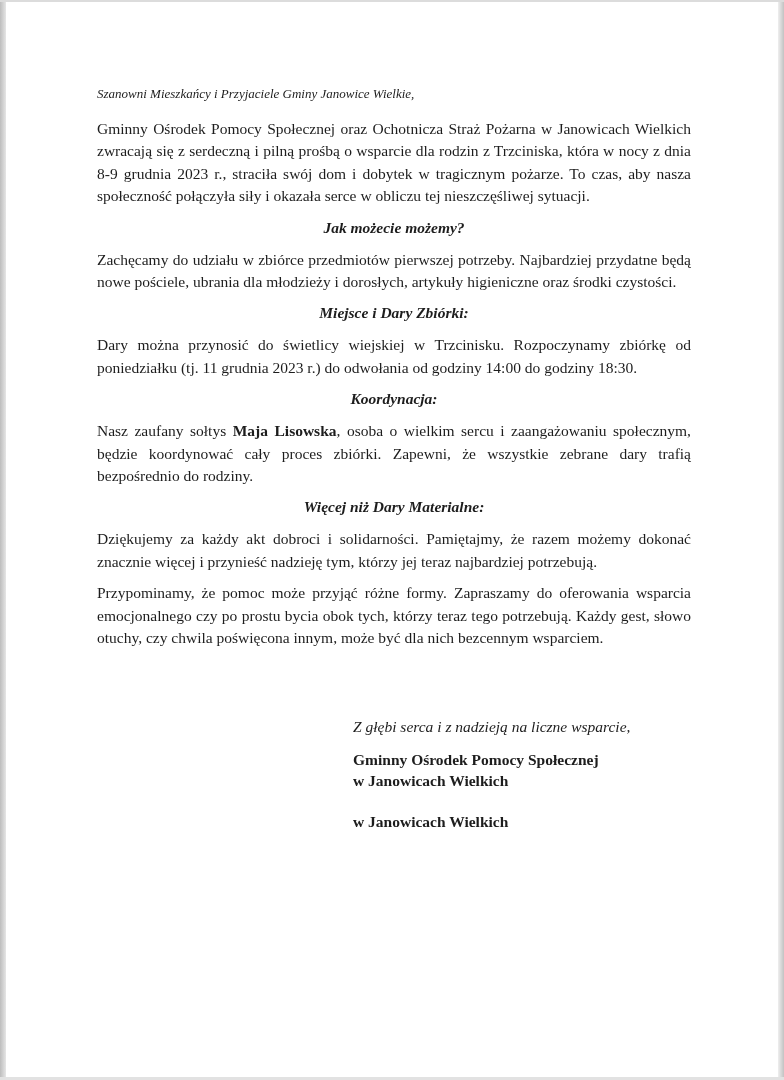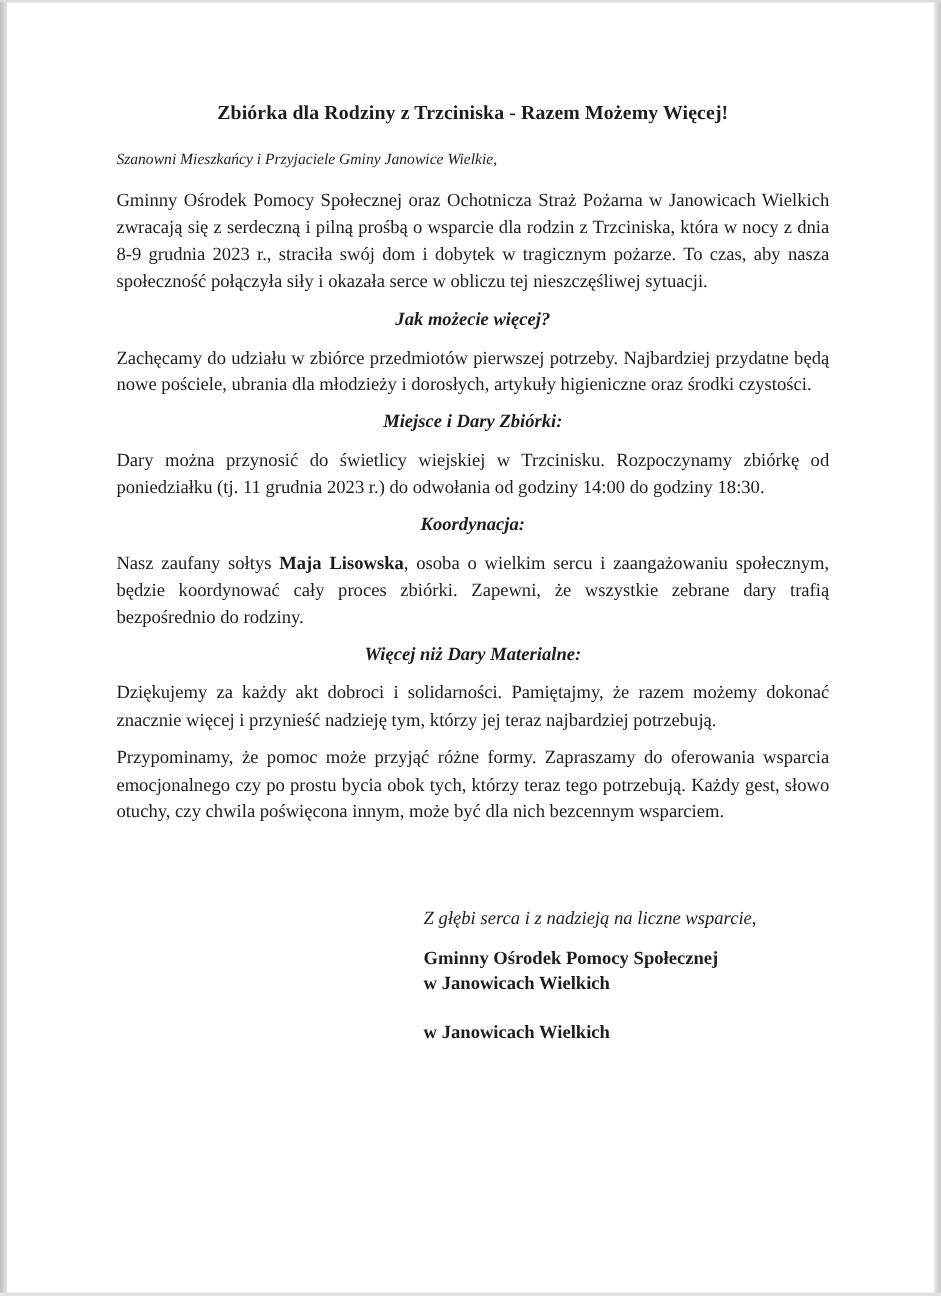--- a/index.html
+++ b/index.html
@@ -71,27 +71,26 @@
 </head>
 <body>
 
 <div class="edge-left"></div>
 <div class="edge-right"></div>
 <div class="edge-top"></div>
 <div class="edge-bottom"></div>
 
 <div class="doc">
 
-  <h1 class="title">Zbiórka dla Rodziny z Trzciniska - Razem Możemy Więcej!</h1>
 
   <p class="salutation">Szanowni Mieszkańcy i Przyjaciele Gminy Janowice Wielkie,</p>
 
   <p class="body">Gminny Ośrodek Pomocy Społecznej oraz Ochotnicza Straż Pożarna w Janowicach Wielkich zwracają się z serdeczną i pilną prośbą o wsparcie dla rodzin z Trzciniska, która w nocy z dnia 8-9 grudnia 2023 r., straciła swój dom i dobytek w tragicznym pożarze. To czas, aby nasza społeczność połączyła siły i okazała serce w obliczu tej nieszczęśliwej sytuacji.</p>
 
-  <h2 class="sec">Jak możecie więcej?</h2>
+  <h2 class="sec">Jak możecie możemy?</h2>
   <p class="body">Zachęcamy do udziału w zbiórce przedmiotów pierwszej potrzeby. Najbardziej przydatne będą nowe pościele, ubrania dla młodzieży i dorosłych, artykuły higieniczne oraz środki czystości.</p>
 
   <h2 class="sec">Miejsce i Dary Zbiórki:</h2>
   <p class="body">Dary można przynosić do świetlicy wiejskiej w Trzcinisku. Rozpoczynamy zbiórkę od poniedziałku (tj. 11 grudnia 2023 r.) do odwołania od godziny 14:00 do godziny 18:30.</p>
 
   <h2 class="sec">Koordynacja:</h2>
   <p class="body"><span>Nasz zaufany sołtys </span><span class="coordinator">Maja Lisowska</span><span>, osoba o wielkim sercu i zaangażowaniu społecznym, będzie koordynować cały proces zbiórki. Zapewni, że wszystkie zebrane dary trafią bezpośrednio do rodziny.</span></p>
 
   <h2 class="sec">Więcej niż Dary Materialne:</h2>
   <p class="body">Dziękujemy za każdy akt dobroci i solidarności. Pamiętajmy, że razem możemy dokonać znacznie więcej i przynieść nadzieję tym, którzy jej teraz najbardziej potrzebują.</p>

